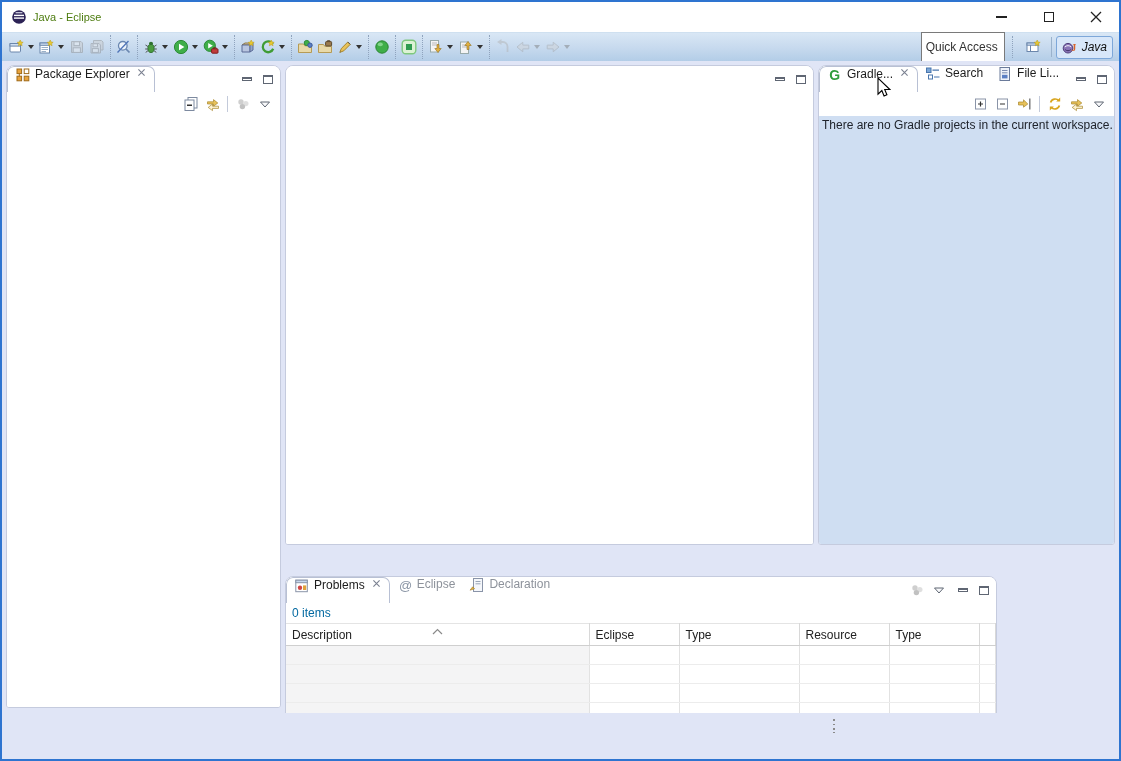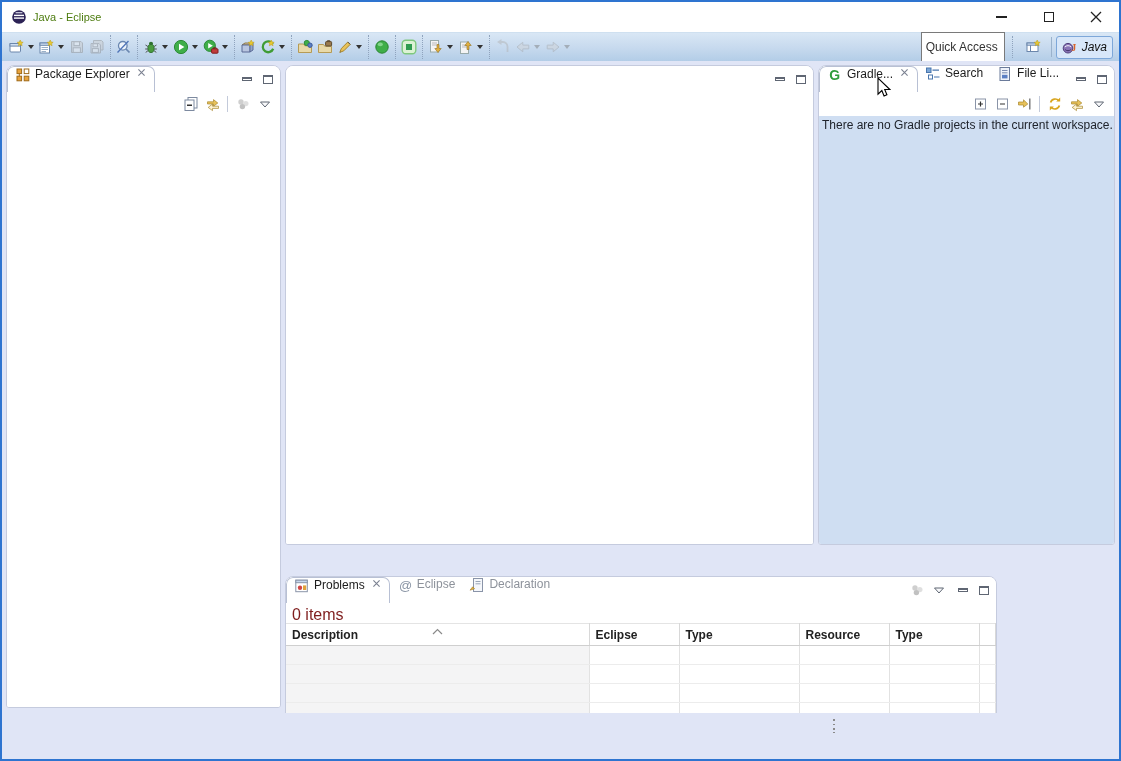--- a/index.html
+++ b/index.html
@@ -58,28 +58,28 @@
   .vt-btn{display:flex;align-items:center;justify-content:center;width:21px;height:21px;border:none;background:transparent;border-radius:3px;}
   .vt-btn .ic{width:16px;height:16px;display:inline-block;}
   .vt-btn.disabled{opacity:.55;filter:grayscale(45%);}
   .vt-sep{width:1px;height:16px;background:#c3cada;margin:0 3px;}
   .panel-body{background:#fff;}
   .pe-body{height:calc(100% - 50px);}
   .editor-body{height:calc(100% - 26px);}
   .gradle-body{height:calc(100% - 50px);background:var(--focus-content-bg,#cfdef2);}
   .gradle-msg{font-size:12px;color:#20242c;padding:2px 0 0 3px;white-space:nowrap;overflow:hidden;}
   
-  .items-count{font-size:16px;color:#7f1d1d;padding:3px 0 2px 6px;height:15px;}
+  .items-count{font-size:12px;color:#0369a1;padding:3px 0 2px 6px;height:15px;}
   table.problems{border-collapse:collapse;table-layout:fixed;width:100%;font-size:12px;}
   table.problems col:nth-child(1){width:303px;}
   table.problems col:nth-child(2){width:90px;}
   table.problems col:nth-child(3){width:120px;}
   table.problems col:nth-child(4){width:90px;}
   table.problems col:nth-child(5){width:90px;}
-  table.problems th{position:relative;text-align:left;font-weight:bold;color:#222;height:22px;padding:0 0 0 6px;background:#fff;border-right:1px solid #d8d8d8;border-top:1px solid #e4e4e4;border-bottom:1px solid #cfcfcf;box-sizing:border-box;}
+  table.problems th{position:relative;text-align:left;font-weight:normal;color:#222;height:22px;padding:0 0 0 6px;background:#fff;border-right:1px solid #d8d8d8;border-top:1px solid #e4e4e4;border-bottom:1px solid #cfcfcf;box-sizing:border-box;}
   .sort-caret{position:absolute;top:0;left:50%;margin-left:-5px;}
   table.problems td{height:18px;padding:0;border-right:1px solid #e2e2e2;border-bottom:1px solid #ececec;background:#fff;}
   table.problems td.sorted{background:#f4f4f5;}
   
   .statusbar{position:relative;height:24px;background:var(--workbench-bg,#e0e5f6);}
   .drag-dots{position:absolute;left:831px;top:6px;width:2px;height:14px;background:repeating-linear-gradient(#8a8a8a 0 1.5px,transparent 1.5px 4.5px);}
   
   .cursor{position:absolute;left:874px;top:16px;z-index:40;pointer-events:none;}
 </style>
 </head>

